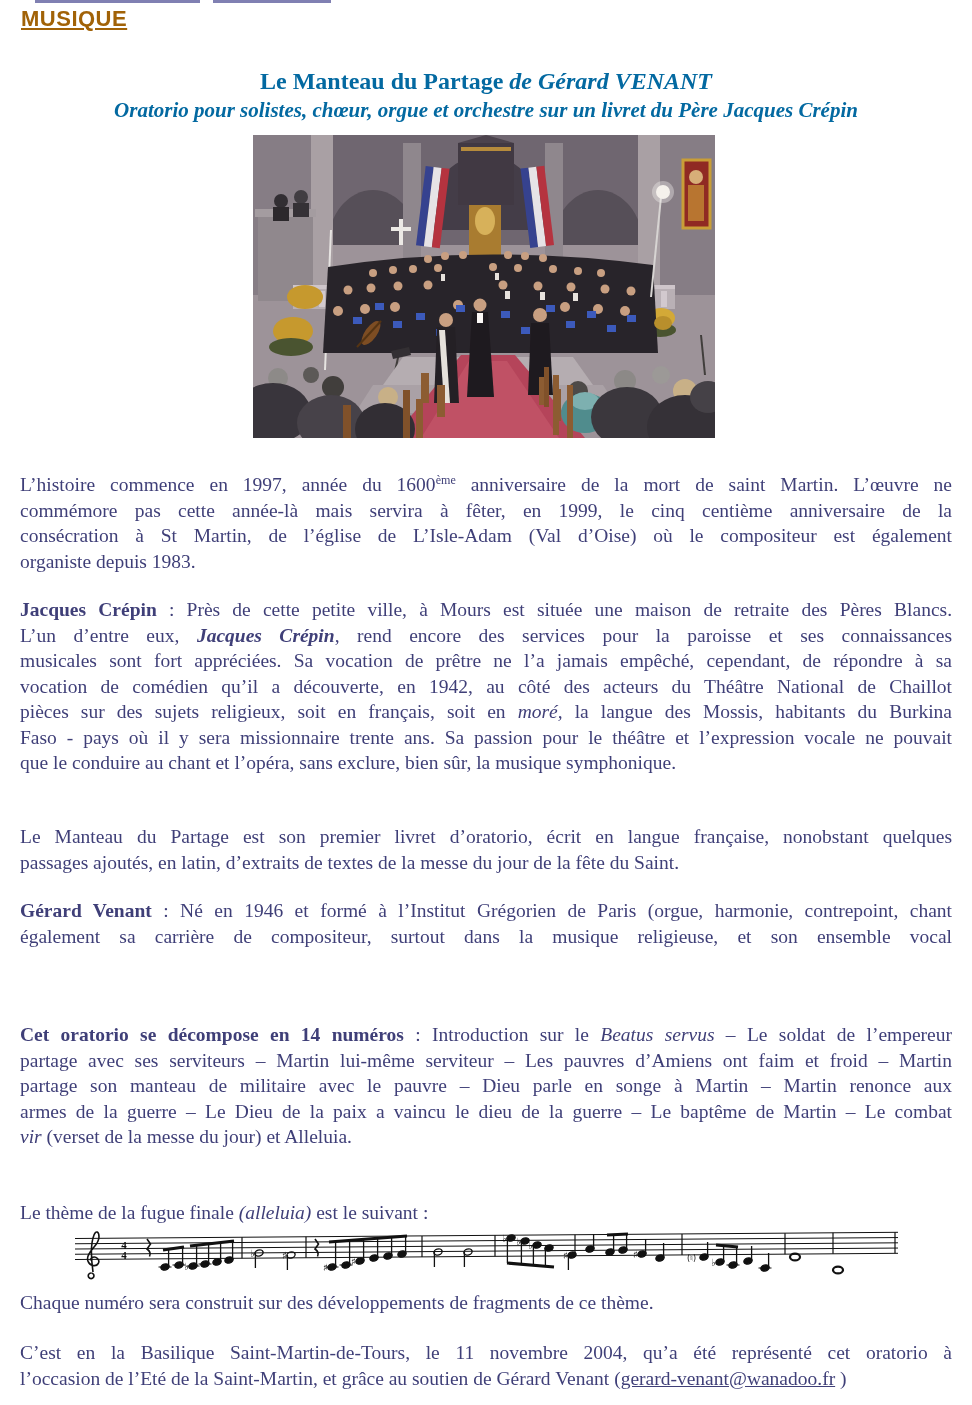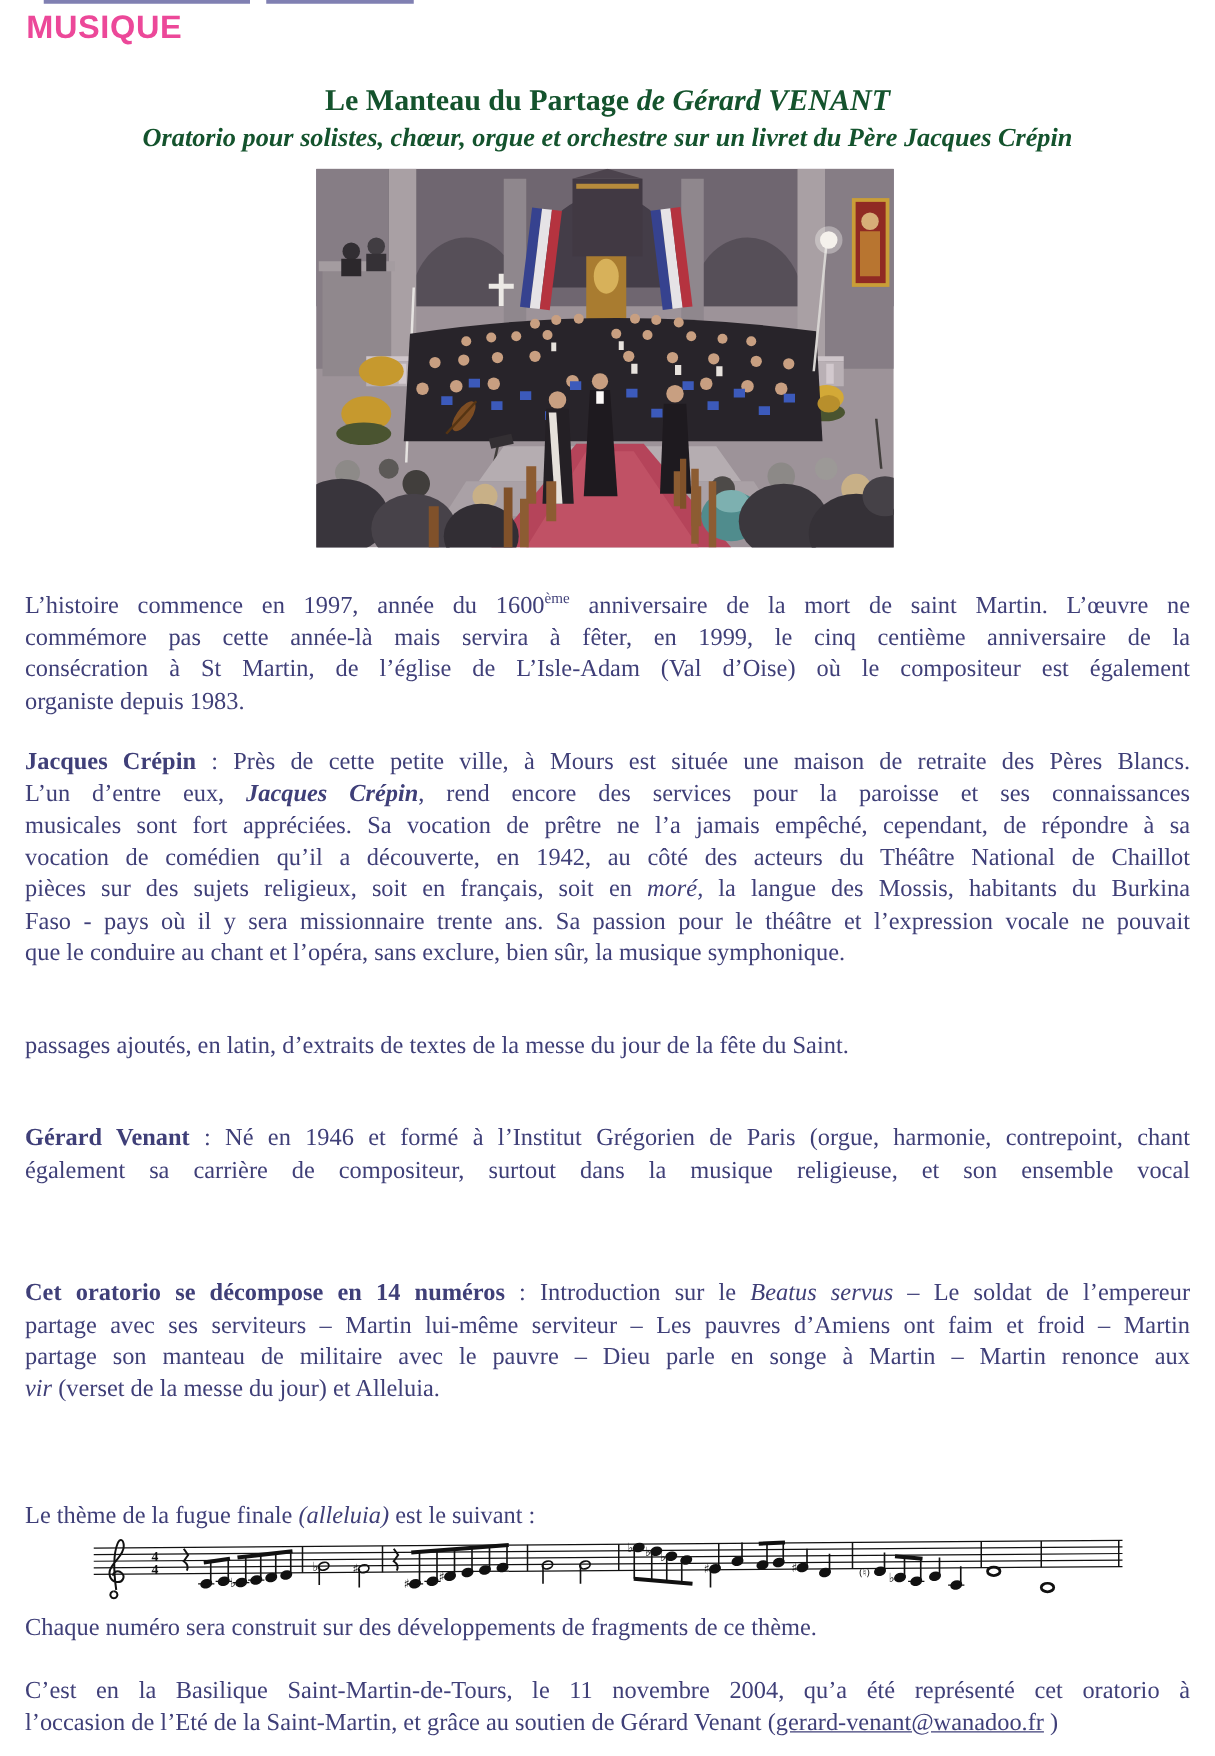--- a/index.html
+++ b/index.html
@@ -1,21 +1,21 @@
 <!DOCTYPE html>
 <html><head>
 <meta charset="utf-8">
 <style>
   html,body{margin:0;padding:0;background:#ffffff;}
   body{width:972px;height:1405px;position:relative;overflow:hidden;
        font-family:"Liberation Serif",serif;color:#3f3f78;}
   .artifact{position:absolute;top:0;height:3px;background:#6a6aa4;opacity:.85;}
   .kicker{position:absolute;left:21px;top:6px;font-family:"Liberation Sans",sans-serif;
-          font-weight:bold;font-size:26px;color:#ec4899;letter-spacing:.5px;}
-  .titleblock{position:absolute;left:0;top:66px;width:972px;text-align:center;color:#14532d;}
+          font-weight:bold;font-size:22px;color:#a16207;letter-spacing:.5px;text-decoration:underline;}
+  .titleblock{position:absolute;left:0;top:66px;width:972px;text-align:center;color:#0369a1;}
   .title-line{font-size:24px;font-weight:bold;line-height:30px;}
   .title-emph{font-style:italic;}
   .subtitle{font-size:21px;font-weight:bold;font-style:italic;line-height:26px;margin-top:1px;}
   .photo{position:absolute;left:253px;top:135px;width:462px;height:303px;}
   .para{position:absolute;left:20px;width:932px;font-size:19.5px;color:#3f3f78;}
   .line{height:25.5px;line-height:25.5px;overflow:hidden;white-space:nowrap;}
   .line.j{text-align:justify;white-space:normal;}
   .line.j::after{content:"";display:inline-block;width:100%;height:0;}
   .s-b{font-weight:bold;}
   .s-i{font-style:italic;}
@@ -251,30 +251,32 @@
 <div class="para" style="top:597px;">
     <div class="line j"><span class="s-b">Jacques Crépin</span><span> : Près de cette petite ville, à Mours est située une maison de retraite des Pères Blancs.</span></div>
     <div class="line j"><span>L’un d’entre eux, </span><span class="s-b s-i">Jacques Crépin</span><span>, rend encore des services pour la paroisse et ses connaissances</span></div>
     <div class="line j"><span>musicales sont fort appréciées. Sa vocation de prêtre ne l’a jamais empêché, cependant, de répondre à sa</span></div>
     <div class="line j"><span>vocation de comédien qu’il a découverte, en 1942, au côté des acteurs du Théâtre  National de Chaillot</span></div>
     <div class="line j"><span>pièces sur des sujets religieux, soit en français, soit en </span><span class="s-i">moré,</span><span> la langue des Mossis, habitants du Burkina</span></div>
     <div class="line j"><span>Faso - pays où il y sera missionnaire trente ans. Sa passion pour le théâtre et l’expression vocale ne pouvait</span></div>
     <div class="line"><span>que le conduire au chant et l’opéra, sans exclure, bien sûr, la musique symphonique.</span></div>
   </div>
 <div class="para" style="top:824px;">
+    <div class="line j"><span>Le Manteau du Partage est son premier livret d’oratorio, écrit en langue française, nonobstant quelques</span></div>
     <div class="line"><span>passages ajoutés, en latin, d’extraits de textes de la messe du jour de la fête du Saint.</span></div>
   </div>
 <div class="para" style="top:898px;">
     <div class="line j"><span class="s-b">Gérard Venant</span><span> : Né en 1946 et formé à l’Institut Grégorien de Paris (orgue, harmonie, contrepoint, chant</span></div>
     <div class="line j"><span>également sa carrière de compositeur, surtout dans la musique religieuse, et son ensemble vocal</span></div>
   </div>
 <div class="para" style="top:1022px;">
     <div class="line j"><span class="s-b">Cet oratorio se décompose en 14 numéros</span><span> : Introduction sur le </span><span class="s-i">Beatus servus</span><span> – Le soldat de l’empereur</span></div>
     <div class="line j"><span>partage avec ses serviteurs – Martin lui-même serviteur – Les pauvres d’Amiens ont faim et froid – Martin</span></div>
     <div class="line j"><span>partage son manteau de militaire avec le pauvre – Dieu parle en songe à Martin – Martin renonce aux</span></div>
+    <div class="line j"><span>armes de la guerre – Le Dieu de la paix a vaincu le dieu de la guerre – Le baptême de Martin – Le combat</span></div>
     <div class="line"><span class="s-i">vir</span><span> (verset de la messe du jour) et Alleluia.</span></div>
   </div>
 <div class="para" style="top:1200px;">
     <div class="line"><span>Le thème de la fugue finale </span><span class="s-i">(alleluia)</span><span> est le suivant :</span></div>
   </div>
 <div class="para" style="top:1290px;">
     <div class="line"><span>Chaque numéro sera construit sur des développements de fragments de ce thème.</span></div>
   </div>
 <div class="para" style="top:1340px;">
     <div class="line j"><span>C’est en la Basilique Saint-Martin-de-Tours, le 11 novembre 2004, qu’a été représenté cet oratorio à</span></div>

